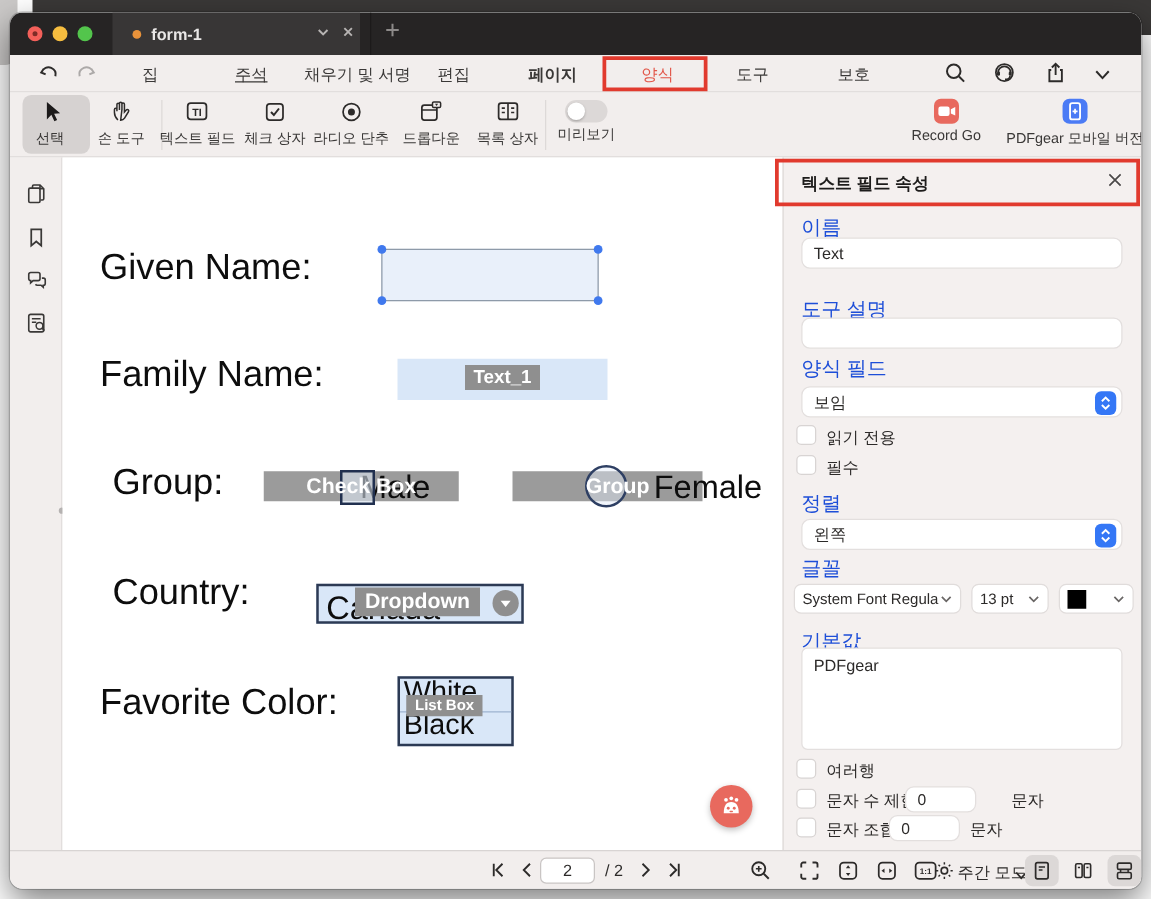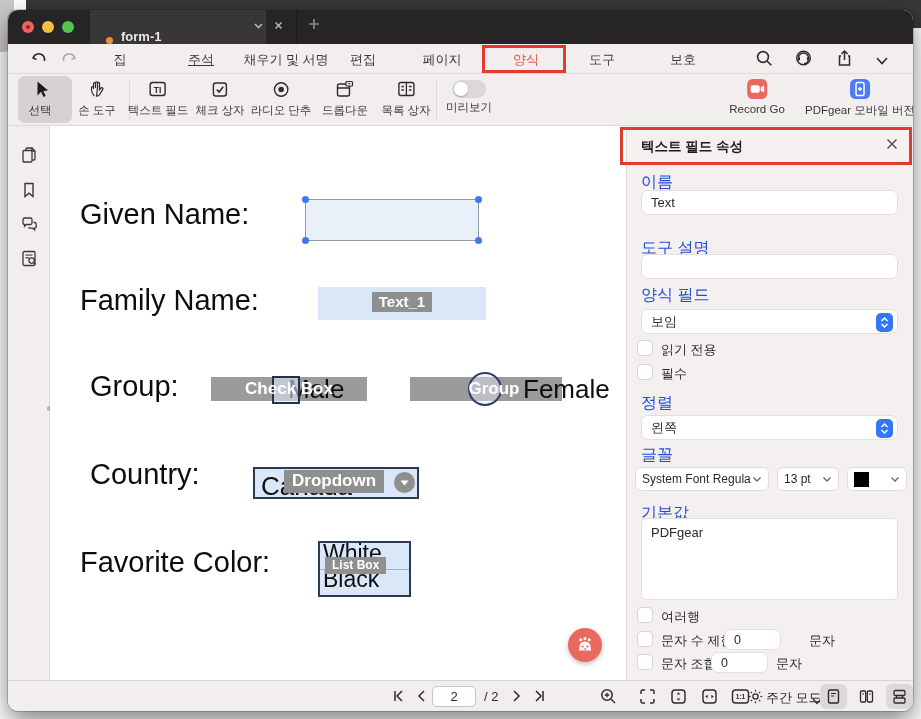--- a/index.html
+++ b/index.html
@@ -8,21 +8,21 @@
   .abs { position:absolute; }
   
   .backdrop-dark { left:26px; top:0; width:895px; height:28px; background:#3a3837; }
   .backdrop-gray { left:0; top:0; width:14px; height:52px; background:#cbc9c8; border-radius:0 0 10px 0; }
   
   .win { left:8px; top:10px; width:905px; height:701px; border-radius:10px; background:#fff;
     box-shadow:0 10px 26px rgba(0,0,0,.5), 0 0 0 1px rgba(0,0,0,.18); overflow:hidden; }
   
   .titlebar { left:0; top:0; width:100%; height:34px; background:#262424; }
   .tl { width:12px; height:12px; border-radius:50%; top:11px; }
-  .tab { left:82px; top:0; width:176px; height:34px; background:#383636; display:flex; align-items:flex-end; }
+  .tab { left:82px; top:0; width:198px; height:34px; background:#383636; display:flex; align-items:center; }
   .tabdot { width:7px; height:7px; border-radius:50%; background:#e8923a; margin:0 8px 0 16px; }
   .tabtitle { color:#e9e7e6; font-size:13px; font-weight:bold; }
   .tabicon { color:#b7b4b3; font-size:12px; }
   .plusbtn { color:#8d8a89; font-size:18px; left:298px; top:6px; }
   
   .menubar { left:0; top:34px; width:100%; height:30px; background:#f2eeed; border-bottom:1px solid #ddd9d8; }
   .mitem { position:absolute; top:7px; transform:translateX(-50%); font-size:13px; color:#3a3837; white-space:nowrap; }
   .mico { position:absolute; top:5px; }
   
   .toolbar { left:0; top:64px; width:100%; height:52px; background:#f2eeed; border-bottom:1px solid #ddd9d8; }
@@ -113,21 +113,21 @@
     </span>
     <span class="abs mico" style="left:52px;opacity:.35;">
       <svg width="18" height="18" viewBox="0 0 18 18">
           <path d="M13,6 L15,9 L11.5,10.5 M14.8,8.8 C13.5,5.5 10,4 7,5.3 C4.5,6.4 3,9 3.7,12" fill="none" stroke="#2d2b2a" stroke-width="1.6"></path>
         </svg>
     </span>
     <span class="mitem" style="left:112px;">집</span>
     <span class="mitem" style="left:193px;text-decoration:underline;">주석</span>
     <span class="mitem" style="left:278px;">채우기 및 서명</span>
     <span class="mitem" style="left:355px;">편집</span>
-    <span class="mitem" style="left:434px;">페이지</span>
+    <span class="mitem" style="left:434px;font-weight:bold;">페이지</span>
     <span class="mitem" style="left:518px;color:#e2574a;">양식</span>
     <span class="mitem" style="left:594px;text-align:center;">도구</span>
     <span class="mitem" style="left:675px;">보호</span>
     <span class="abs mico" style="left:747px;">
       <svg width="19" height="19" viewBox="0 0 19 19">
           <circle cx="8" cy="8" r="5.4" fill="none" stroke="#2d2b2a" stroke-width="1.6"></circle>
           <line x1="12.2" y1="12.2" x2="16.3" y2="16.3" stroke="#2d2b2a" stroke-width="1.6"></line>
         </svg>
     </span>
     <span class="abs mico" style="left:786px;">

